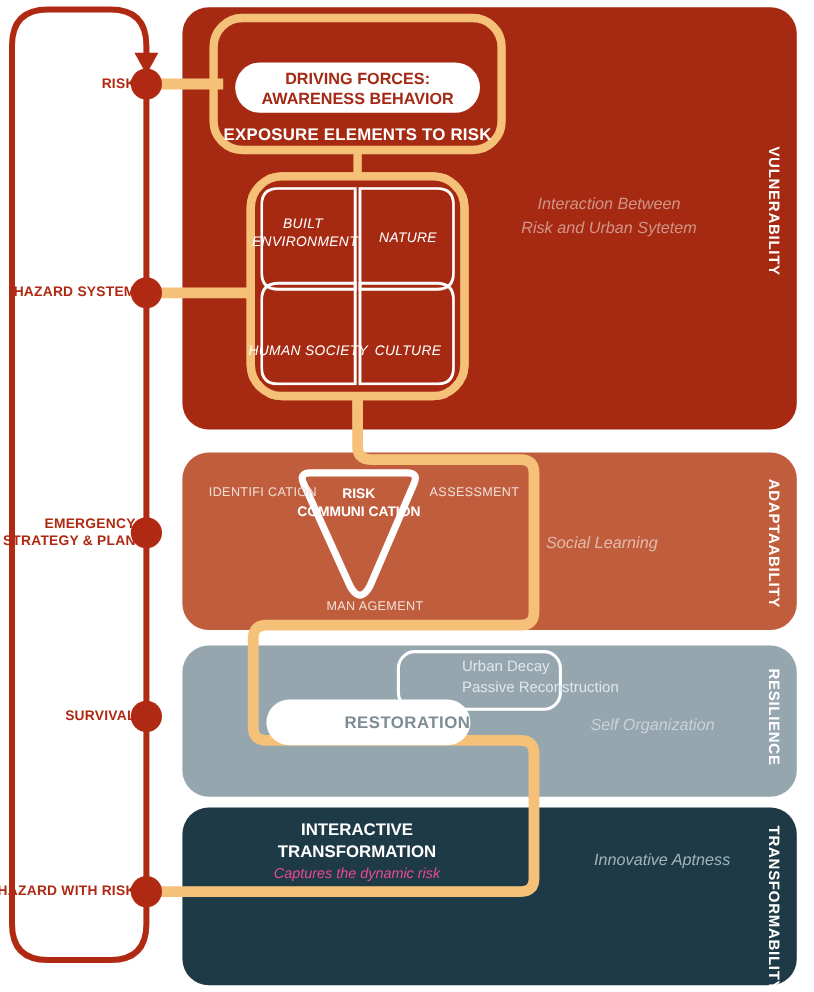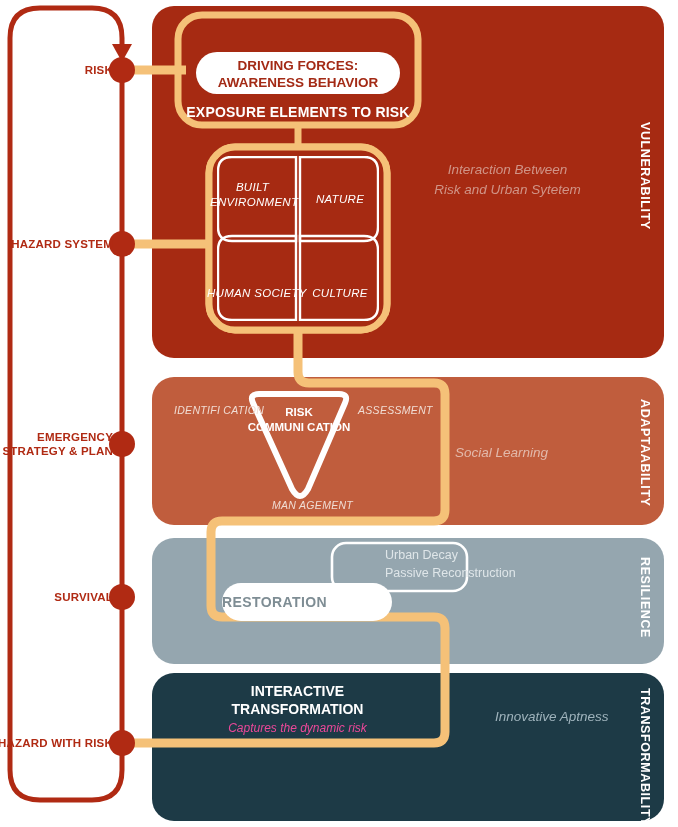--- a/index.html
+++ b/index.html
@@ -34,30 +34,30 @@
   .pill-text{
     position:absolute;color:#a32a15;font-weight:bold;font-size:13.5px;
     text-align:center;line-height:1.25;white-space:nowrap;
   }
   .quad-text{
     position:absolute;color:#ffffff;font-style:italic;font-size:11.5px;
     text-align:center;line-height:1.3;white-space:nowrap;
     letter-spacing:.3px;
   }
   .tri-corner{
-    position:absolute;color:#f0ddd4;font-style:italic;font-size:10.5px;
+    position:absolute;color:#f0ddd4;font-size:10.5px;
     letter-spacing:.3px;white-space:nowrap;
   }
   .tri-center{
     position:absolute;color:#ffffff;font-weight:bold;font-size:11.5px;
     text-align:center;line-height:1.3;white-space:nowrap;
   }
   .restoration-text{
     position:absolute;color:#7e8d94;font-weight:bold;font-size:14px;
-    letter-spacing:.4px;white-space:nowrap;text-align:left;
+    letter-spacing:.4px;white-space:nowrap;text-align:right;
   }
   .decay-text{
     position:absolute;color:#dfe6e9;font-size:12.5px;
     line-height:1.4;white-space:nowrap;margin-left:40px;
   }
   .it-title{
     position:absolute;color:#ffffff;font-weight:bold;font-size:14px;
     text-align:center;line-height:1.25;white-space:nowrap;
   }
   .it-sub{
@@ -153,20 +153,21 @@
   <div class="layer-label" style="left:652px;top:122px;">VULNERABILITY</div>
   <div class="layer-label" style="left:652px;top:399px;">ADAPTAABILITY</div>
   <div class="layer-label" style="left:652px;top:557px;">RESILIENCE</div>
   <div class="layer-label" style="left:652px;top:688px;">TRANSFORMABILITY</div>
 
   <div class="ghost a" style="left:455px;top:443px;width:185px;text-align:left;">Social Learning</div>
   <div class="ghost v" style="left:405px;top:160px;width:205px;">
     <span>Interaction Between</span><br>
     <span>Risk and Urban Sytetem</span>
   </div>
+  <div class="ghost r" style="left:492px;top:594px;width:185px;text-align:left;">Self Organization</div>
   <div class="ghost t" style="left:495px;top:707px;width:185px;text-align:left;">Innovative Aptness</div>
 
   <div class="pill-text" style="left:196px;top:58px;width:204px;">
     <span>DRIVING FORCES:</span><br>
     <span>AWARENESS BEHAVIOR</span>
   </div>
   <div class="hz-title" style="left:178px;top:104px;width:240px;">EXPOSURE ELEMENTS TO RISK</div>
 
   <div class="quad-text" style="left:210px;top:180px;width:85px;">
     <span>BUILT</span><br>

